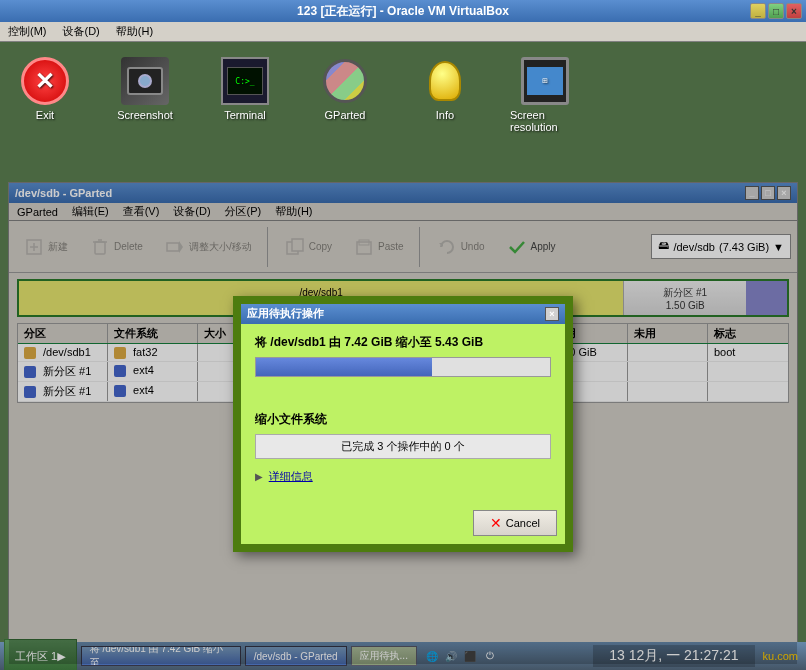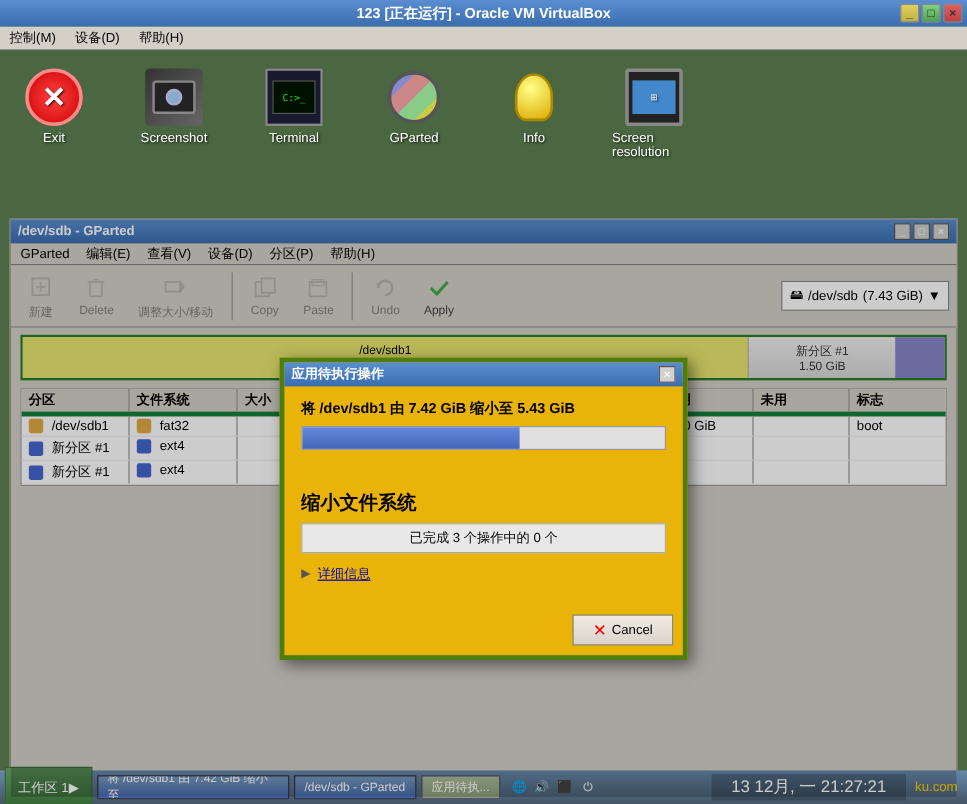--- a/index.html
+++ b/index.html
@@ -242,21 +242,21 @@
       background: #d4d0c8;
       border-bottom: 1px solid #999;
       padding: 4px 6px;
       display: flex;
       align-items: center;
       gap: 6px;
       height: 52px;
     }
     .toolbar-btn {
       display: flex;
-      flex-direction: column;
+      flex-direction: row;
       align-items: center;
       gap: 2px;
       cursor: pointer;
       padding: 3px 6px;
       border: 1px solid transparent;
       border-radius: 2px;
       font-size: 10px;
       min-width: 36px;
     }
     .toolbar-btn.disabled { opacity: 0.4; cursor: default; }
@@ -310,21 +310,21 @@
     
     .partition-table {
       margin: 0 8px;
       background: white;
       border: 1px solid #999;
       flex: 1;
     }
     .pt-header {
       display: flex;
       background: #d4d0c8;
-      border-bottom: 4px solid #15803d;
+      border-bottom: 1px solid #15803d;
       font-size: 11px;
       font-weight: bold;
     }
     .pt-col {
       padding: 2px 6px;
       border-right: 1px solid #999;
     }
     .pt-col:last-child { border-right: none; }
     .pt-col.col-part { width: 90px; }
     .pt-col.col-fs { width: 90px; }
@@ -384,22 +384,22 @@
     .modal-overlay {
       position: absolute;
       top: 0; left: 0; right: 0; bottom: 0;
       background: rgba(0,0,0,0.2);
       display: flex;
       align-items: center;
       justify-content: center;
       z-index: 10;
     }
     .modal {
-      background: #eab308;
-      border: 4px solid #4d7c0f;
+      background: #bef264;
+      border: 8px solid #4d7c0f;
       width: 340px;
       box-shadow: 4px 4px 12px rgba(0,0,0,0.5);
     }
     .modal-title {
       background: linear-gradient(to bottom, #5a8ed0, #3a6db0);
       color: white;
       padding: 3px 6px;
       font-size: 11px;
       font-weight: bold;
       display: flex;
@@ -436,21 +436,21 @@
       border: 1px solid #999;
       margin-bottom: 10px;
       position: relative;
     }
     .modal-progress-bar {
       height: 100%;
       background: linear-gradient(to bottom, #6688dd, #4466bb);
       width: 0%;
     }
     .modal-section-title {
-      font-size: 16px;
+      font-size: 12px;
       font-weight: bold;
       margin-bottom: 6px;
       margin-top: 34px;
     }
     .modal-completed {
       background: #e8e8e8;
       border: 1px solid #aaa;
       padding: 4px 8px;
       font-size: 11px;
       margin-bottom: 10px;

